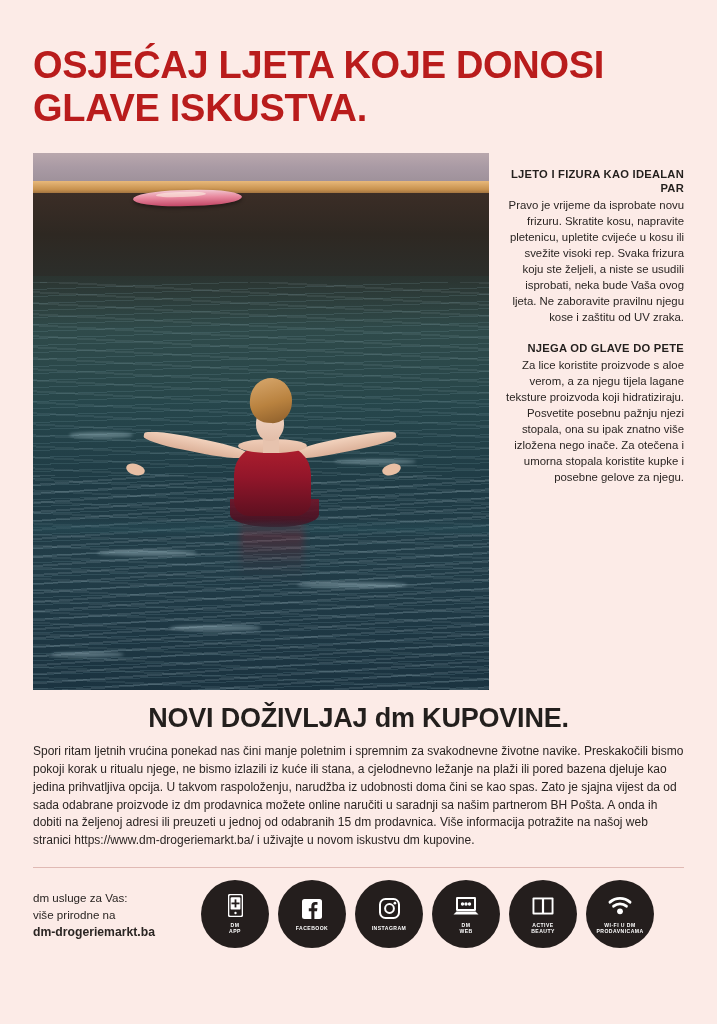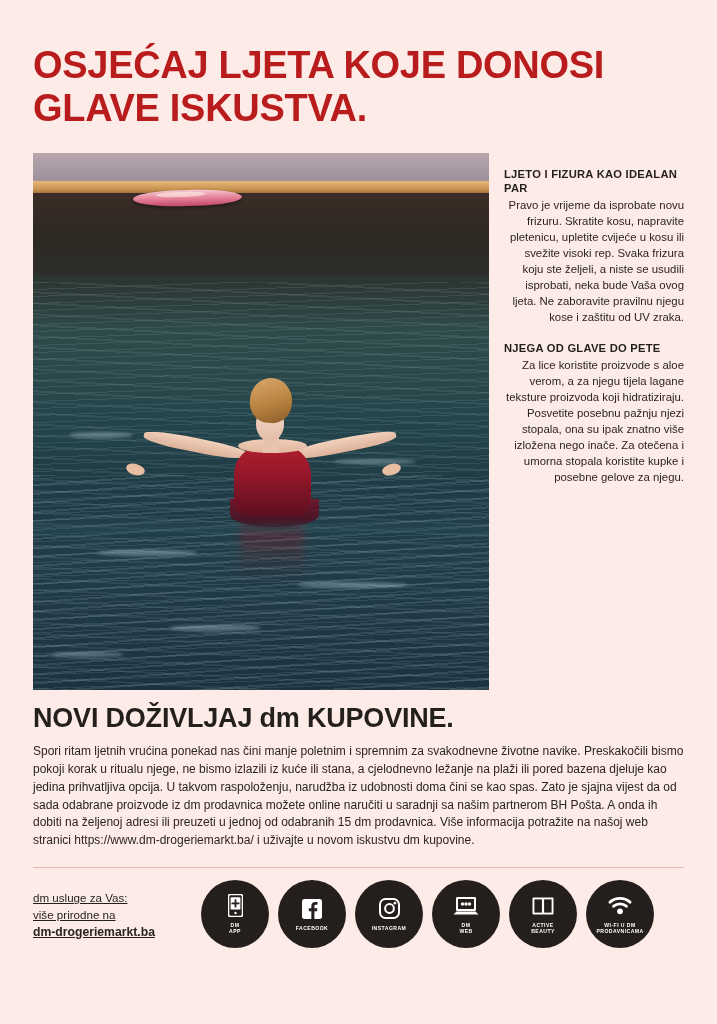--- a/index.html
+++ b/index.html
@@ -218,36 +218,38 @@
   }
   .sec { margin-bottom: 15px; }
   .sec:last-child { margin-bottom: 0; }
   .sec-title {
     font-size: 11.2px;
     font-weight: bold;
     letter-spacing: 0.25px;
     line-height: 1.32;
     margin-bottom: 2px;
     color: #231f1d;
+    text-align: right;
   }
   .sec-body {
     font-size: 11.4px;
     line-height: 1.40;
     color: #2a2523;
     text-align: right;
   }
 
   
   .subhead {
     margin-top: 14px;
     font-size: 27px;
     line-height: 1.1;
     font-weight: bold;
     letter-spacing: -0.2px;
     color: #231f1d;
+    text-align: center;
   }
 
   
   .bodytext {
     margin-top: 10px;
     font-size: 12px;
     line-height: 1.48;
     color: #2a2523;
     max-width: 656px;
   }
@@ -256,21 +258,20 @@
   .divider {
     margin-top: 17px;
     height: 1px;
     background: #e0b9b4;
     width: 100%;
   }
   .footer {
     margin-top: 12px;
     display: flex;
     align-items: center;
-    text-decoration: underline;
   }
   .foot-text {
     font-size: 11.6px;
     line-height: 1.44;
     color: #2a2523;
     flex: 0 0 168px;
     padding-top: 4px;
   }
   .foot-text .strong { font-weight: bold; font-size: 12.2px; }
 

